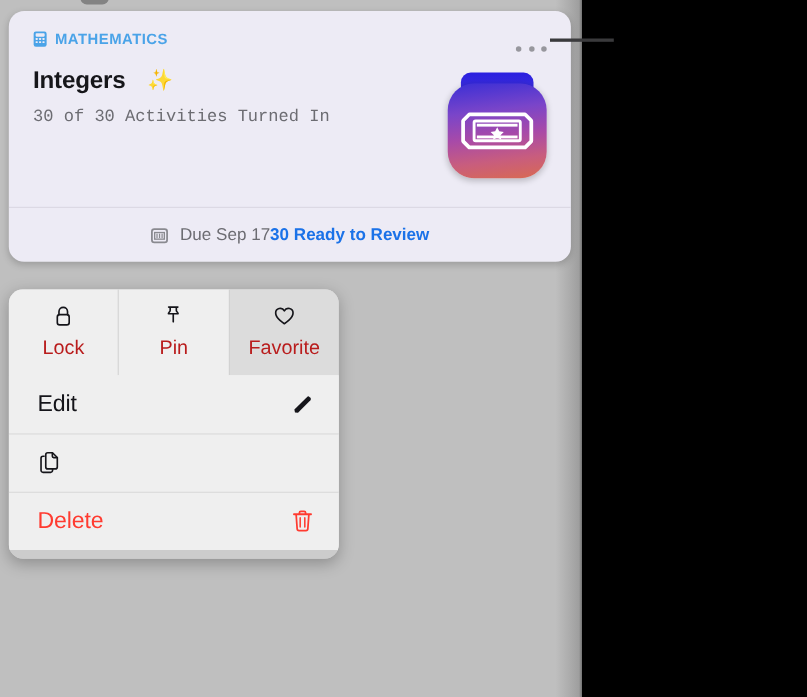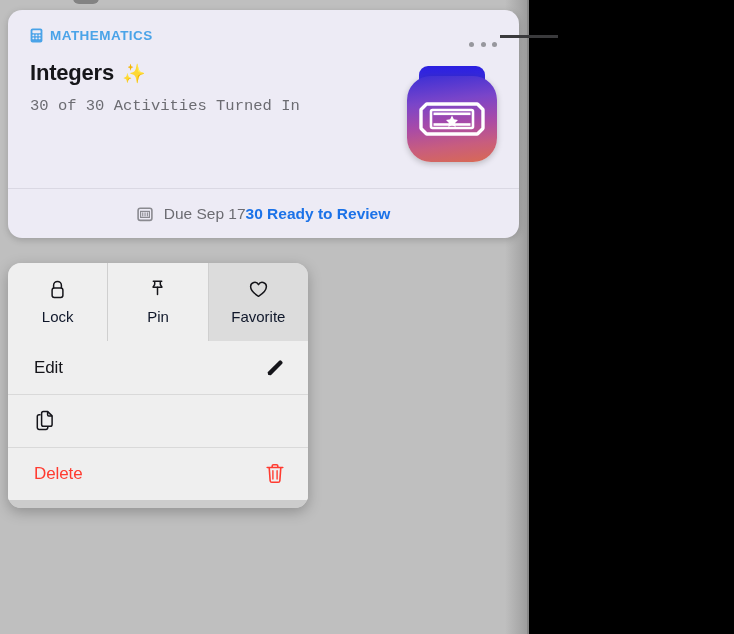--- a/index.html
+++ b/index.html
@@ -90,21 +90,21 @@
   .card-title {
     position: absolute;
     left: 22px;
     top: 50px;
     font-size: 22px;
     font-weight: 700;
     color: #16161a;
     letter-spacing: -.2px;
     display: flex;
     align-items: center;
-    gap: 8px;
+    gap: 20px;
     white-space: nowrap;
   }
   .sparkle {
     font-size: 19px;
     line-height: 1;
   }
   .card-sub {
     position: absolute;
     left: 22px;
     top: 87px;
@@ -211,22 +211,22 @@
     display: flex;
     flex-direction: column;
     align-items: center;
     justify-content: center;
     gap: 8px;
     border-right: 1px solid #cfcfcf;
   }
   .ctx-top .cell:last-child { border-right: none; }
   .ctx-top .cell.active { background: #dcdcdc; }
   .ctx-top .cell-label {
-    font-size: 15px;
-    color: #0f172a;
+    font-size: 18px;
+    color: #b91c1c;
   }
   .ctx-top .cell svg { display: block; }
 
   .ctx-group { background: #efefef; }
   .ctx-gap { height: 8px; background: #cccccc; }
 
   .ctx-row {
     position: relative;
     height: 53px;
     display: flex;
@@ -238,21 +238,21 @@
   }
   .ctx-row + .ctx-row::before {
     content: "";
     position: absolute;
     left: 0; top: 0;
     width: 100%;
     height: 1px;
     background: #d9d9d9;
   }
   .ctx-label {
-    font-size: 17px;
+    font-size: 21px;
     color: #15151a;
     letter-spacing: -.1px;
     text-align: right;
   }
   .ctx-row.destructive .ctx-label { color: #ff3b30; }
   .ctx-row svg { display: block; }
 
   
   .callout {
     position: absolute;

